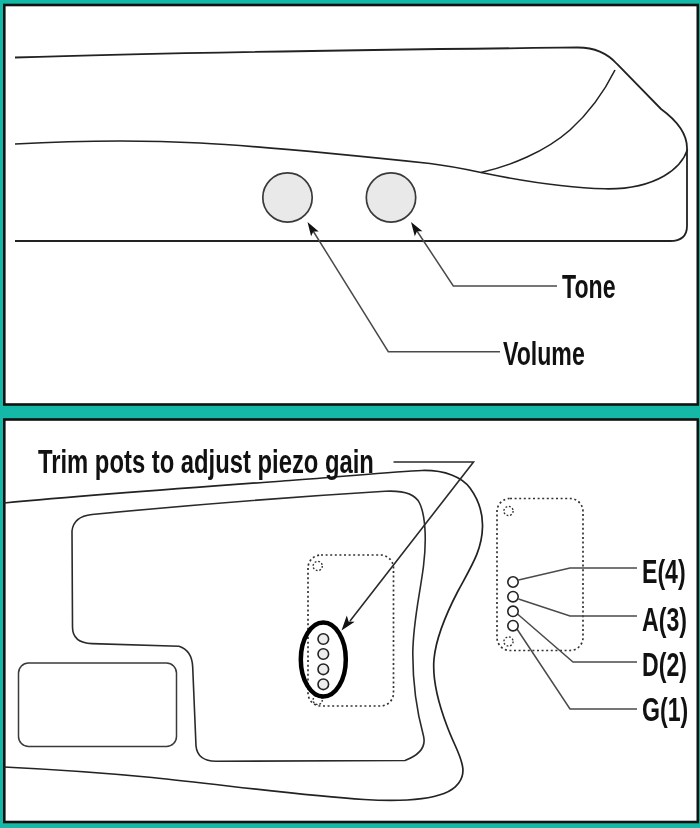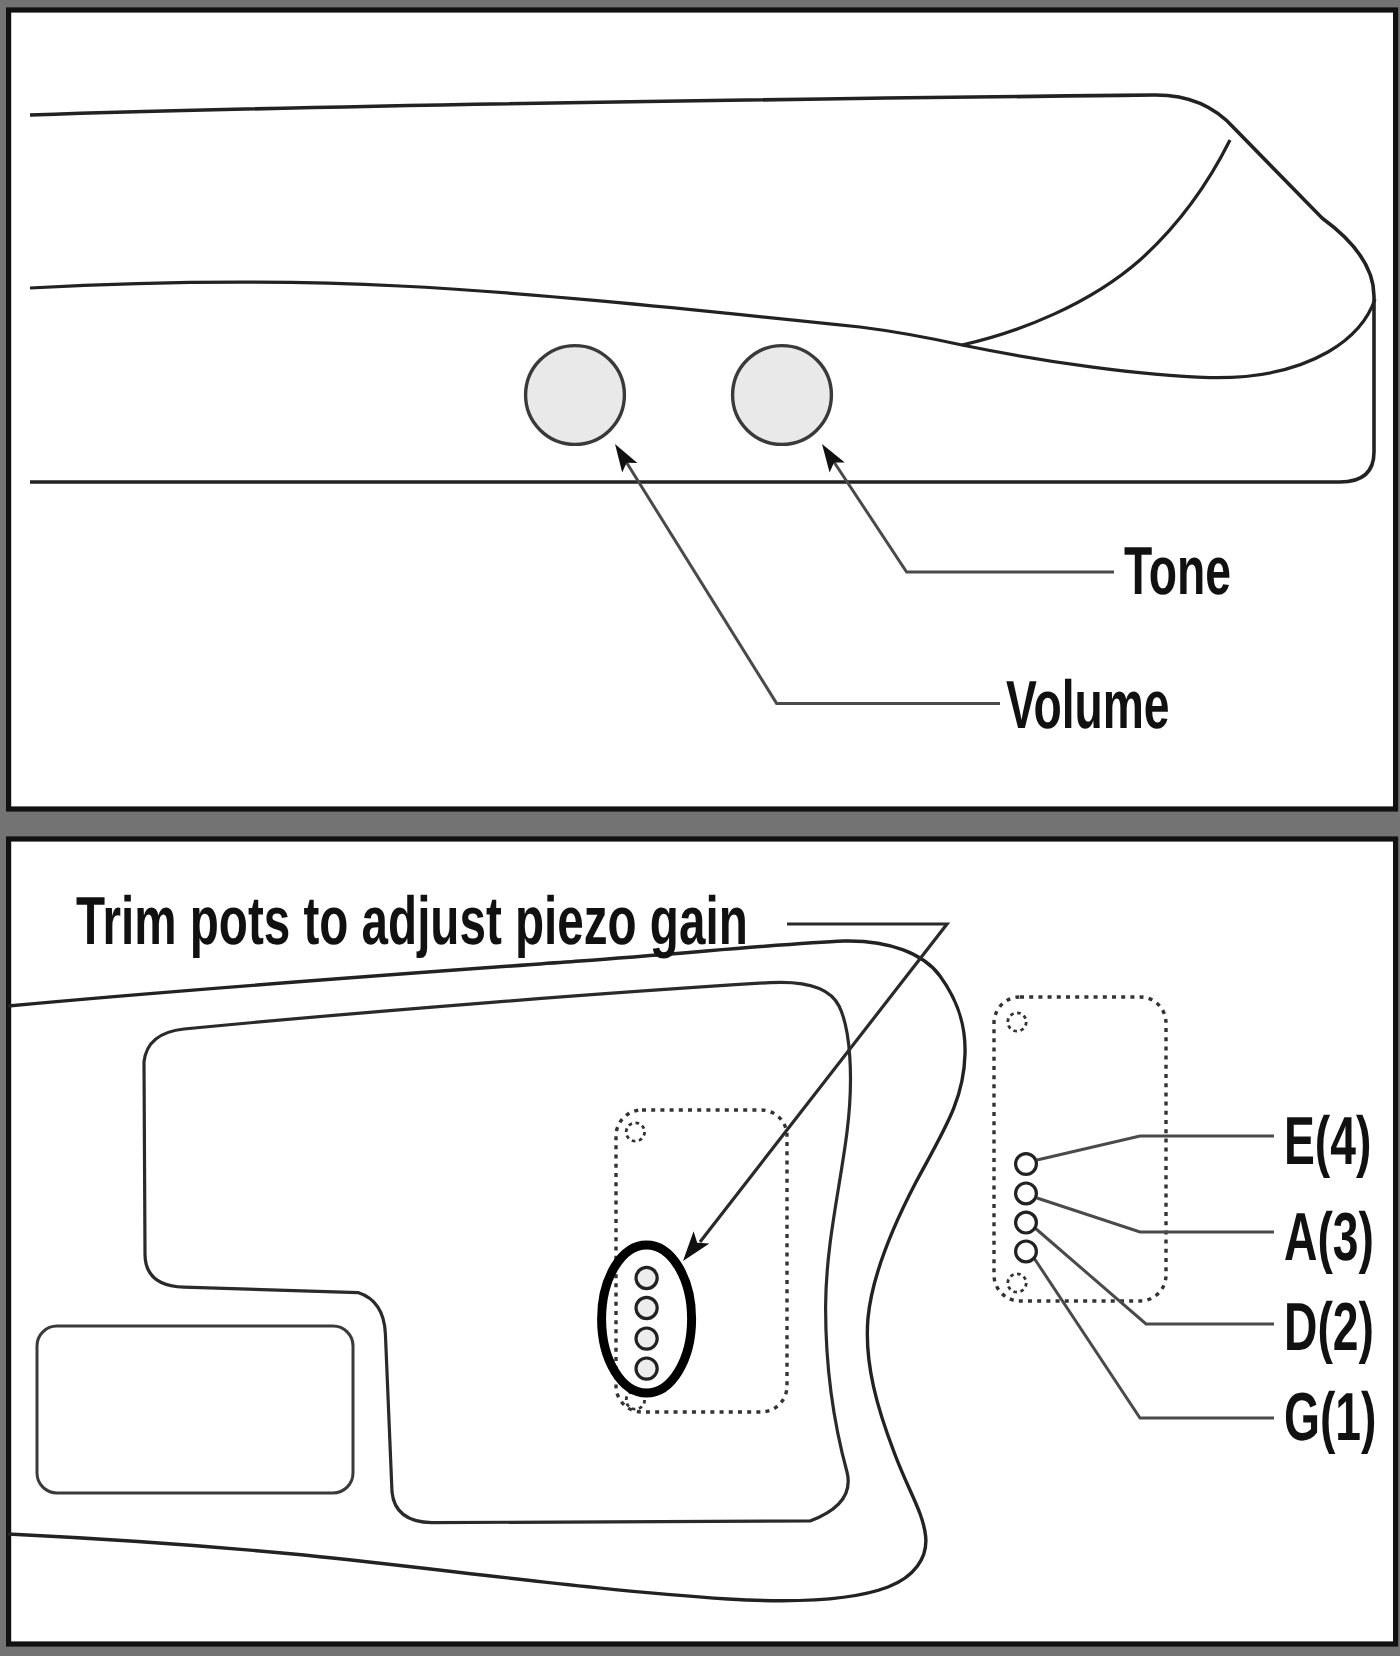--- a/index.html
+++ b/index.html
@@ -1,17 +1,17 @@
 <!DOCTYPE html>
 <html><head>
 <meta charset="utf-8">
 <style>
   html,body{margin:0;padding:0;background:#fff;}
   #stage{
-    position:relative;width:700px;height:828px;background:#737373;overflow:hidden;
+    position:relative;width:700px;height:828px;background:#14b8a6;overflow:hidden;
     font-family:"Liberation Sans","DejaVu Sans",sans-serif;
   }
   #diagram-svg{position:absolute;left:0;top:0;}
   .label{
     position:absolute;font-weight:bold;font-size:34px;line-height:1;
     color:#111;white-space:nowrap;transform:scaleX(0.68);transform-origin:0 0;
     letter-spacing:0;
   }
   .label.title{transform:scaleX(0.70);}
 </style>

